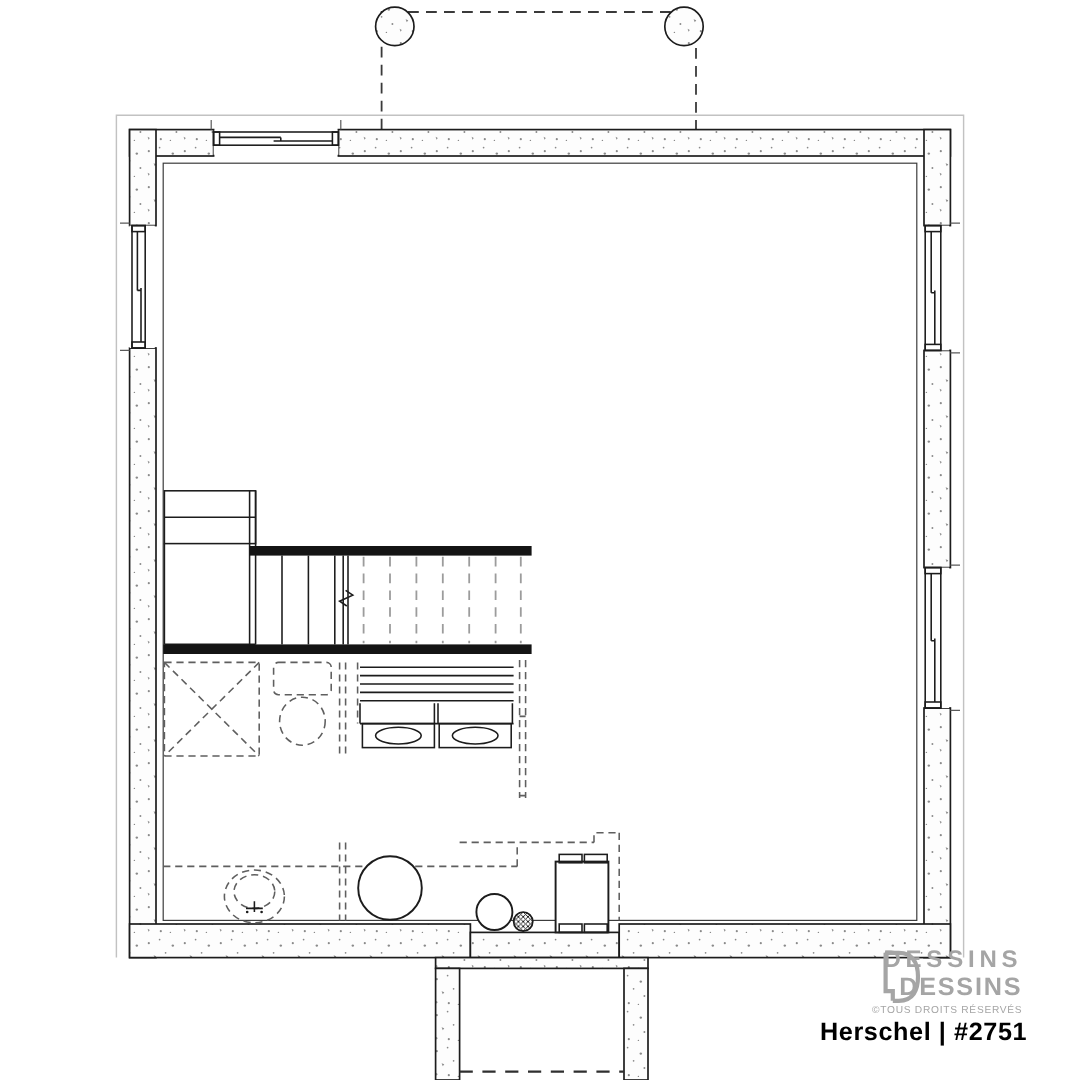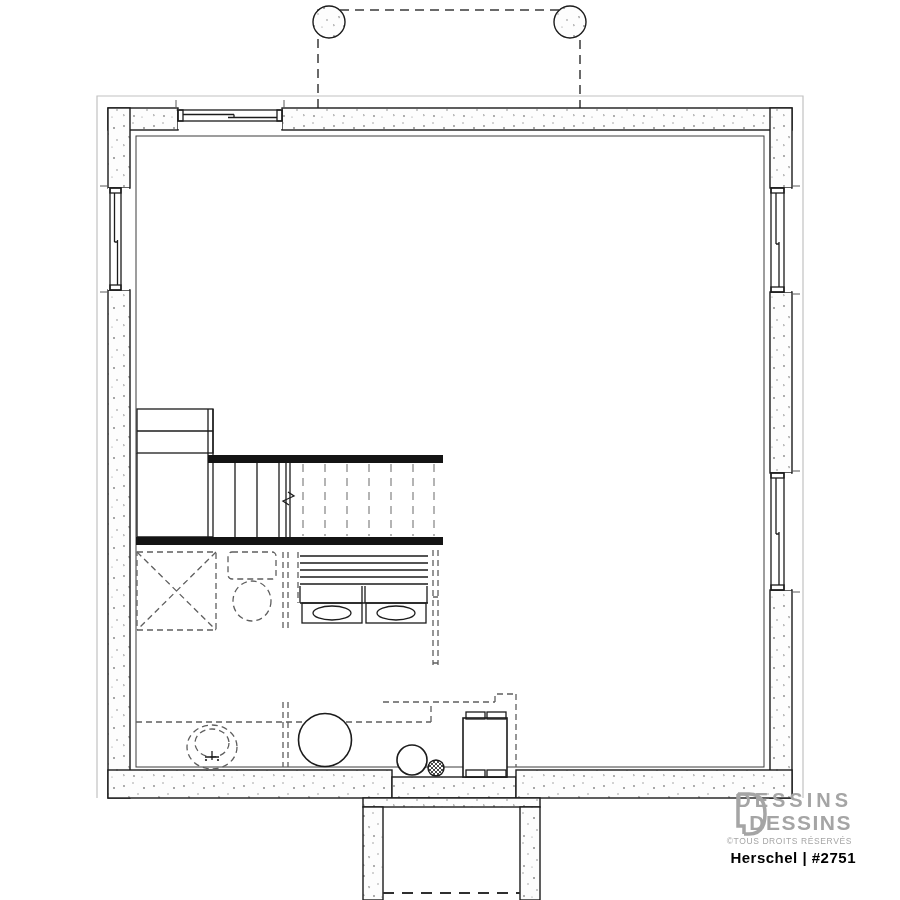--- a/index.html
+++ b/index.html
@@ -25,21 +25,21 @@
   .foot{fill:none;stroke:var(--footing);stroke-width:1.2;}
   .tick{fill:none;stroke:#5a5a5a;stroke-width:1;}
 
   .brand{position:absolute;top:790px;right:40px;display:flex;align-items:flex-start;}
   .brand-text{text-align:right;margin-right:8px;color:var(--logo-gray);}
   .brand-l1{font-size:20px;font-weight:700;letter-spacing:4px;line-height:21px;}
   .brand-l2{font-size:21px;font-weight:700;letter-spacing:1.5px;line-height:23px;}
   .brand-rights{font-size:8.5px;letter-spacing:.6px;margin-top:2px;color:var(--logo-gray);}
   .brand-icon{width:40px;height:50px;}
   .plan-title{position:absolute;top:849px;right:44px;color:var(--title-black);
-              font-size:15px;font-weight:700;letter-spacing:.5px;}
+              font-size:21px;font-weight:700;letter-spacing:.5px;}
 </style>
 </head>
 <body>
 
 <div id="stage">
 <svg width="900" height="900" viewBox="0 0 900 900">
   <defs>
     <pattern id="speckle" width="30" height="30" patternUnits="userSpaceOnUse">
       <rect width="30" height="30" fill="var(--concrete)"></rect>
       <circle cx="4" cy="6" r="0.9" fill="var(--speckle)"></circle>

